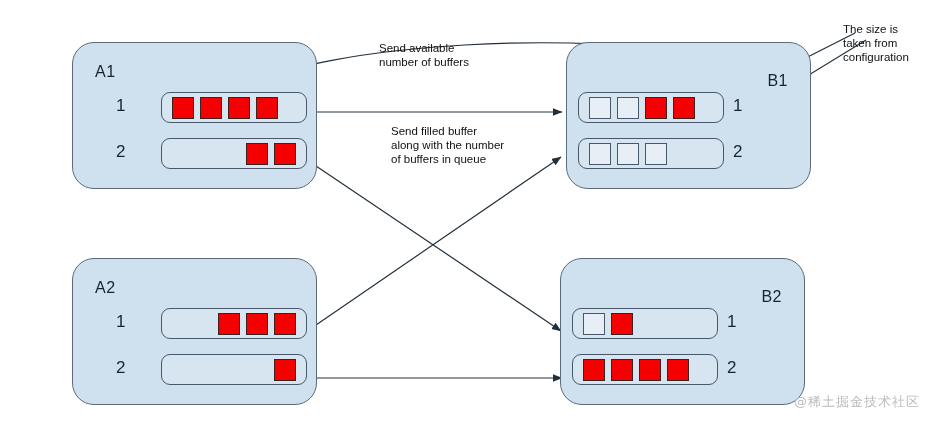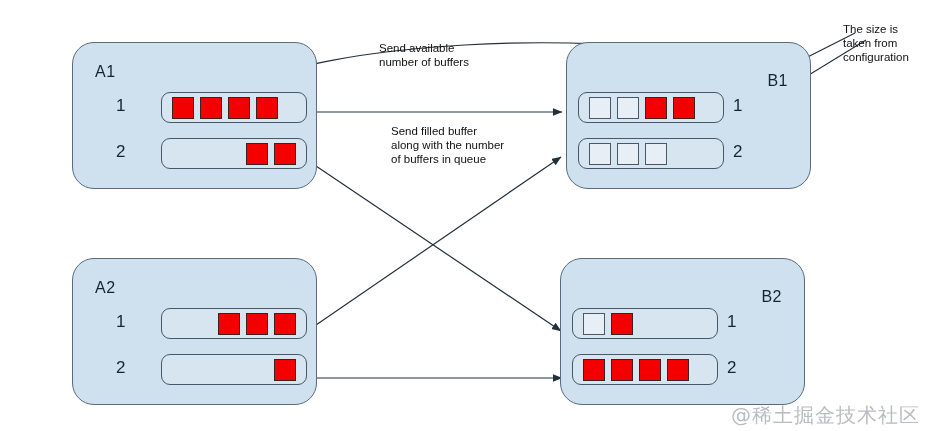--- a/index.html
+++ b/index.html
@@ -64,22 +64,22 @@
     position:absolute;
     font-size:11.5px;
     line-height:14px;
     color:#111111;
     white-space:pre-line;
   }
 
   
   .watermark{
     position:absolute;
-    right:10px;bottom:2px;
-    font-size:20px;
+    right:10px;bottom:20px;
+    font-size:13px;
     color:#b9bcc0;
     letter-spacing:1px;
     font-family:"DejaVu Sans", sans-serif;
   }
 
   svg.arrows{
     position:absolute;left:0;top:0;
     width:930px;height:431px;
     pointer-events:none;
   }

